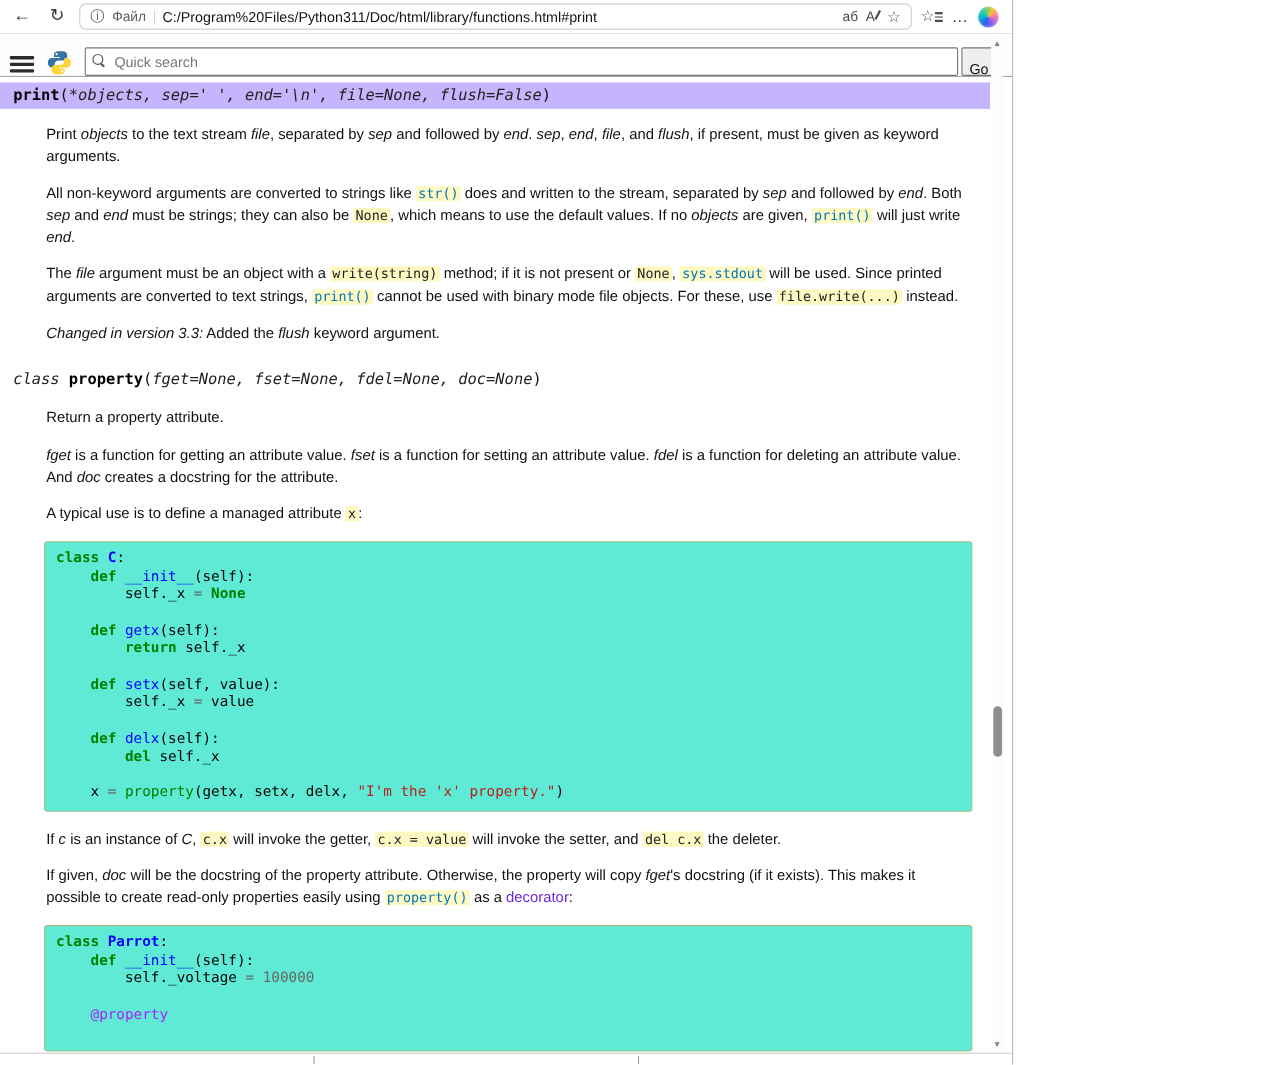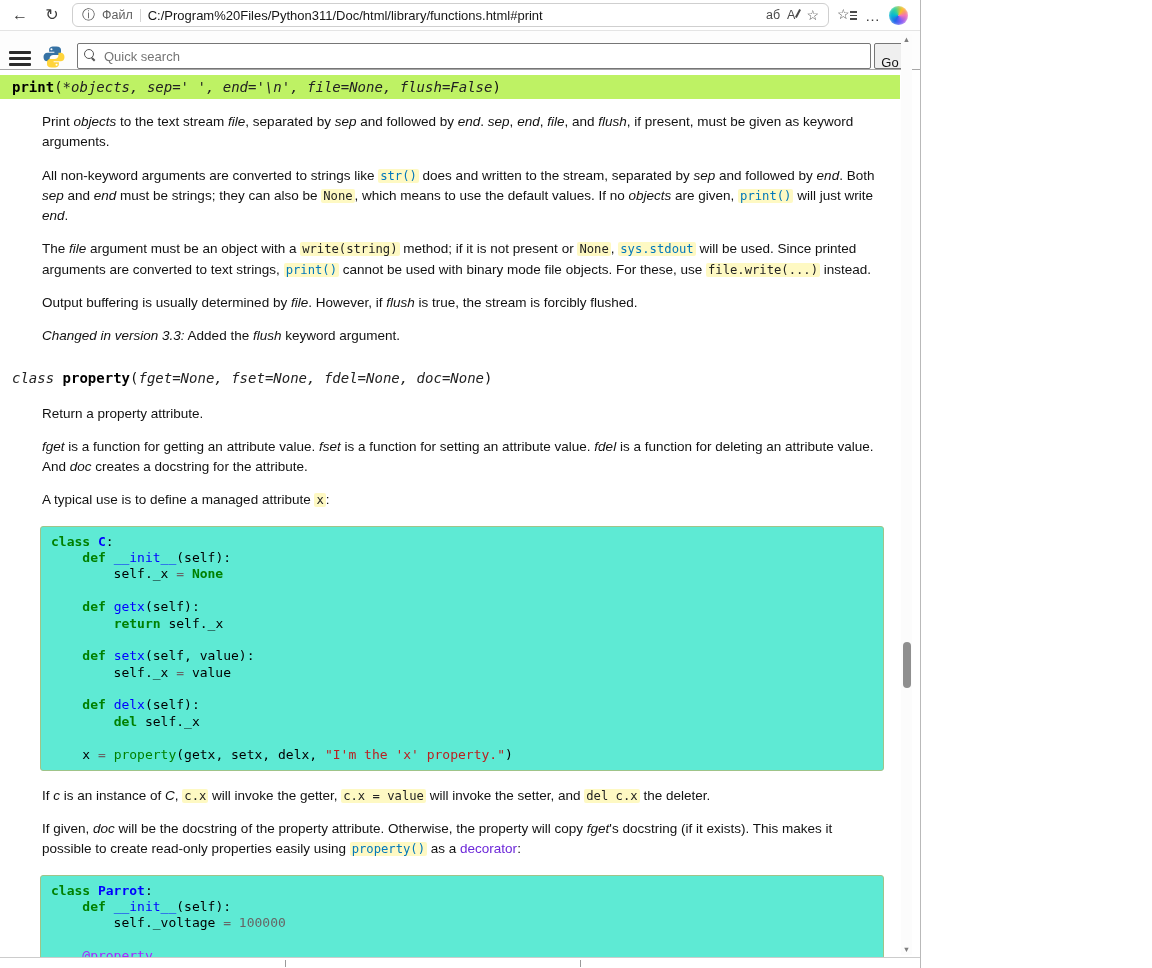--- a/index.html
+++ b/index.html
@@ -62,21 +62,21 @@
   }
   
   .content {
     position:absolute; top:71px; bottom:11px; left:0; right:20px; overflow:hidden;
   }
   .sig {
     font-family:"DejaVu Sans Mono", monospace; font-size:14px; color:#111;
     padding:3px 4px 3px 12px; margin-top:20px; line-height:1.3;
   }
   .sig:first-child { margin-top:4px; }
-  .sig.hl { background:#bef264; }
+  .sig.hl { background:#c4b5fd; }
   .sig-name { font-weight:bold; color:#000; }
   .sig-prefix { font-style:italic; color:#222; }
   .sig-param { font-style:italic; color:#222; }
   .sig-plain { color:#111; }
   .para {
     margin:13px 16px 13px 42px; font-size:13.5px; line-height:1.5; color:#111;
     max-width:848px;
   }
   .para .em { font-style:italic; }
   .ilc {
@@ -155,21 +155,20 @@
       <input class="search-input" type="text" placeholder="Quick search" style="">
       <button class="go-btn">Go</button>
     </div>
   </div>
 
   <div class="content">
       <div class="sig hl"><span class="sig-name">print</span><span class="sig-plain">(</span><span class="sig-param">*objects, sep=' ', end='\n', file=None, flush=False</span><span class="sig-plain">)</span></div>
       <div class="para"><span class="">Print </span><span class="em">objects</span><span class=""> to the text stream </span><span class="em">file</span><span class="">, separated by </span><span class="em">sep</span><span class=""> and followed by </span><span class="em">end</span><span class="">. </span><span class="em">sep</span><span class="">, </span><span class="em">end</span><span class="">, </span><span class="em">file</span><span class="">, and </span><span class="em">flush</span><span class="">, if present, must be given as keyword arguments.</span></div>
       <div class="para"><span class="">All non-keyword arguments are converted to strings like </span><span class="ilc lnk">str()</span><span class=""> does and written to the stream, separated by </span><span class="em">sep</span><span class=""> and followed by </span><span class="em">end</span><span class="">. Both </span><span class="em">sep</span><span class=""> and </span><span class="em">end</span><span class=""> must be strings; they can also be </span><span class="ilc">None</span><span class="">, which means to use the default values. If no </span><span class="em">objects</span><span class=""> are given, </span><span class="ilc lnk">print()</span><span class=""> will just write </span><span class="em">end</span><span class="">.</span></div>
       <div class="para"><span class="">The </span><span class="em">file</span><span class=""> argument must be an object with a </span><span class="ilc">write(string)</span><span class=""> method; if it is not present or </span><span class="ilc">None</span><span class="">, </span><span class="ilc lnk">sys.stdout</span><span class=""> will be used. Since printed arguments are converted to text strings, </span><span class="ilc lnk">print()</span><span class=""> cannot be used with binary mode file objects. For these, use </span><span class="ilc">file.write(...)</span><span class=""> instead.</span></div>
-      <div class="para"><span class="">Output buffering is usually determined by </span><span class="em">file</span><span class="">. However, if </span><span class="em">flush</span><span class=""> is true, the stream is forcibly flushed.</span></div>
       <div class="para"><span class="em">Changed in version 3.3:</span><span class=""> Added the </span><span class="em">flush</span><span class=""> keyword argument.</span></div>
       <div class="sig"><span class="sig-prefix">class </span><span class="sig-name">property</span><span class="sig-plain">(</span><span class="sig-param">fget=None, fset=None, fdel=None, doc=None</span><span class="sig-plain">)</span></div>
       <div class="para"><span class="">Return a property attribute.</span></div>
       <div class="para"><span class="em">fget</span><span class=""> is a function for getting an attribute value. </span><span class="em">fset</span><span class=""> is a function for setting an attribute value. </span><span class="em">fdel</span><span class=""> is a function for deleting an attribute value. And </span><span class="em">doc</span><span class=""> creates a docstring for the attribute.</span></div>
       <div class="para"><span class="">A typical use is to define a managed attribute </span><span class="ilc">x</span><span class="">:</span></div>
       <pre class="codeblock"><span class="tok-k">class</span><span> </span><span class="tok-nc">C</span><span>:</span>
 <span>    </span><span class="tok-k">def</span><span> </span><span class="tok-nf">__init__</span><span>(self):</span>
 <span>        self._x </span><span class="tok-o">=</span><span> </span><span class="tok-kc">None</span>
 
 <span>    </span><span class="tok-k">def</span><span> </span><span class="tok-nf">getx</span><span>(self):</span>

